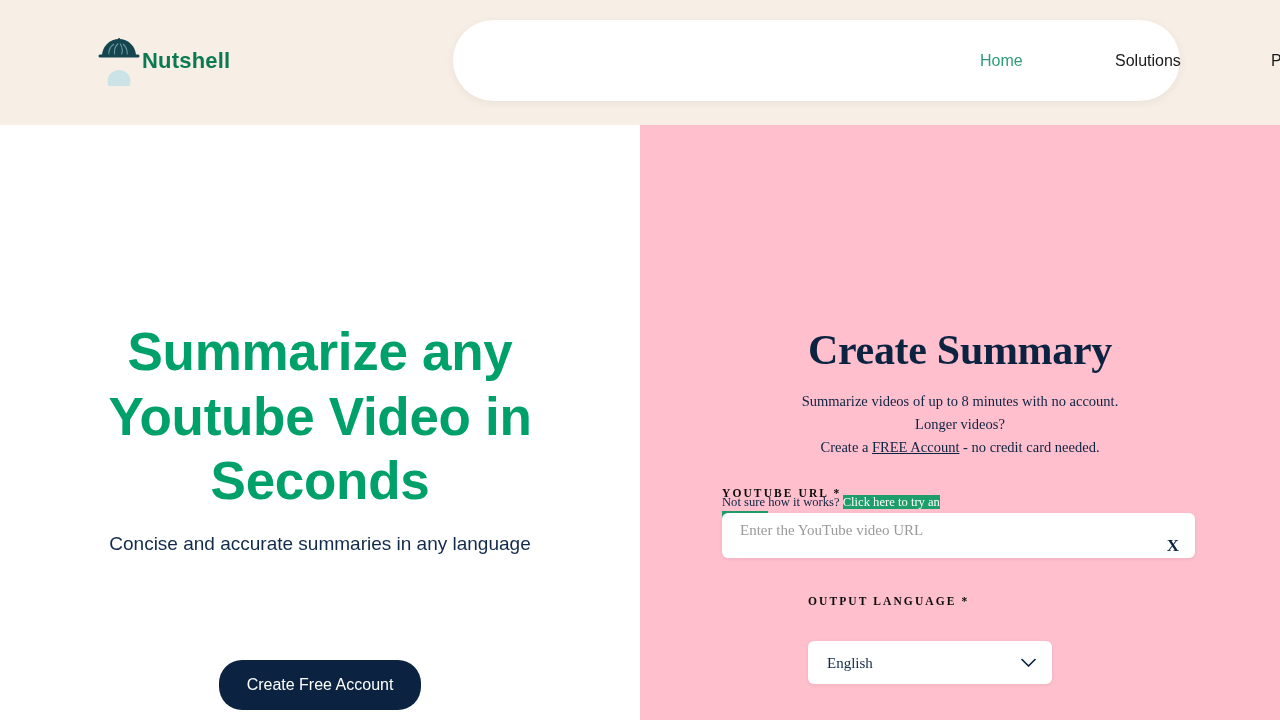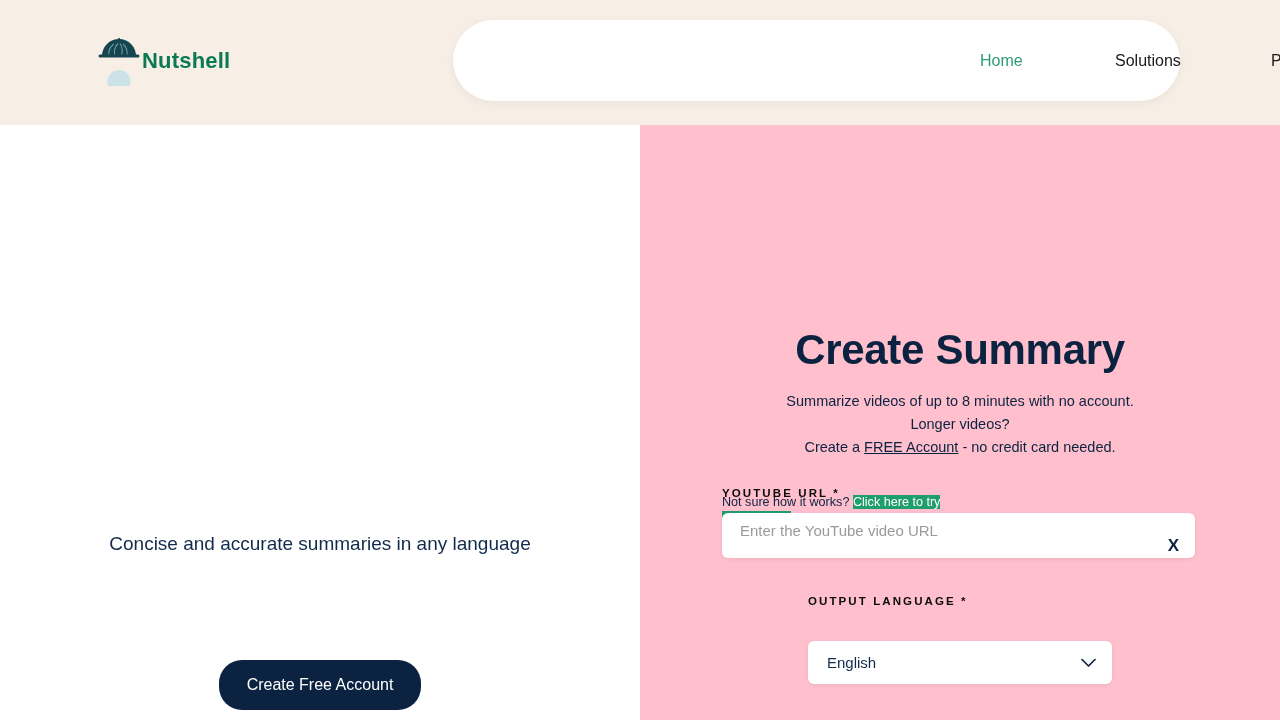--- a/index.html
+++ b/index.html
@@ -59,21 +59,21 @@
     position:absolute; left:219px; top:535px;
     width:202px; height:50px; border-radius:23px;
     background:#0B2341; color:#ffffff; font-size:16px;
     border:none; cursor:pointer; font-family:inherit;
     display:flex; align-items:center; justify-content:center;
   }
 
   
   .panel-right {
     position:absolute; left:640px; top:125px;
-    width:640px; height:595px; background:#FFBFCD;
+    width:640px; height:595px; background:#FFBFCD;font-family:Liberation Serif, serif;
   }
   .panel-title {
     position:absolute; left:0; top:201px; width:640px;
     text-align:center; font-size:42px; font-weight:bold;
     color:#0B2341; letter-spacing:-.3px;
   }
   .panel-desc {
     position:absolute; left:60px; top:265px; width:520px;
     text-align:center; font-size:14.5px; color:#0B2341;
     line-height:1.57;
@@ -110,21 +110,21 @@
   .url-input::placeholder { color:#9A9A9A; }
   .url-clear {
     position:absolute; right:12px; bottom:2px;
     font-size:17px; font-weight:bold; color:#0B2341;
     background:none; border:none; cursor:pointer;
     font-family:inherit; line-height:1; padding:2px 4px;
   }
 
   .lang-select-wrap {
     position:absolute; left:168px; top:516px;
-    width:304px; height:43px;
+    width:244px; height:43px;
   }
   .lang-select {
     width:100%; height:100%;
     background:#ffffff; border:none; border-radius:6px;
     padding:0 36px 0 19px; font-size:15px; color:#122B4A;
     font-family:inherit; outline:none; cursor:pointer;
     appearance:none; -webkit-appearance:none;
     box-shadow:0 1px 4px rgba(0,0,0,.07);
   }
   .chevron {
@@ -156,20 +156,21 @@
 
     <div class="nav-pill">
       <a class="nav-link home">Home</a>
       <a class="nav-link solutions">Solutions</a>
       <a class="nav-link pricing">Pricing</a>
 
     </div>
   </div>
 
   <div class="hero-left">
+    <h1 class="hero-title">Summarize any Youtube Video in Seconds</h1>
     <p class="hero-sub">Concise and accurate summaries in any language</p>
     <button class="cta-btn">Create Free Account</button>
   </div>
 
   <div class="panel-right">
 
     <h2 class="panel-title">Create Summary</h2>
 
     <div class="panel-desc">
       <span>Summarize videos of up to 8 minutes with no account.</span><br>

